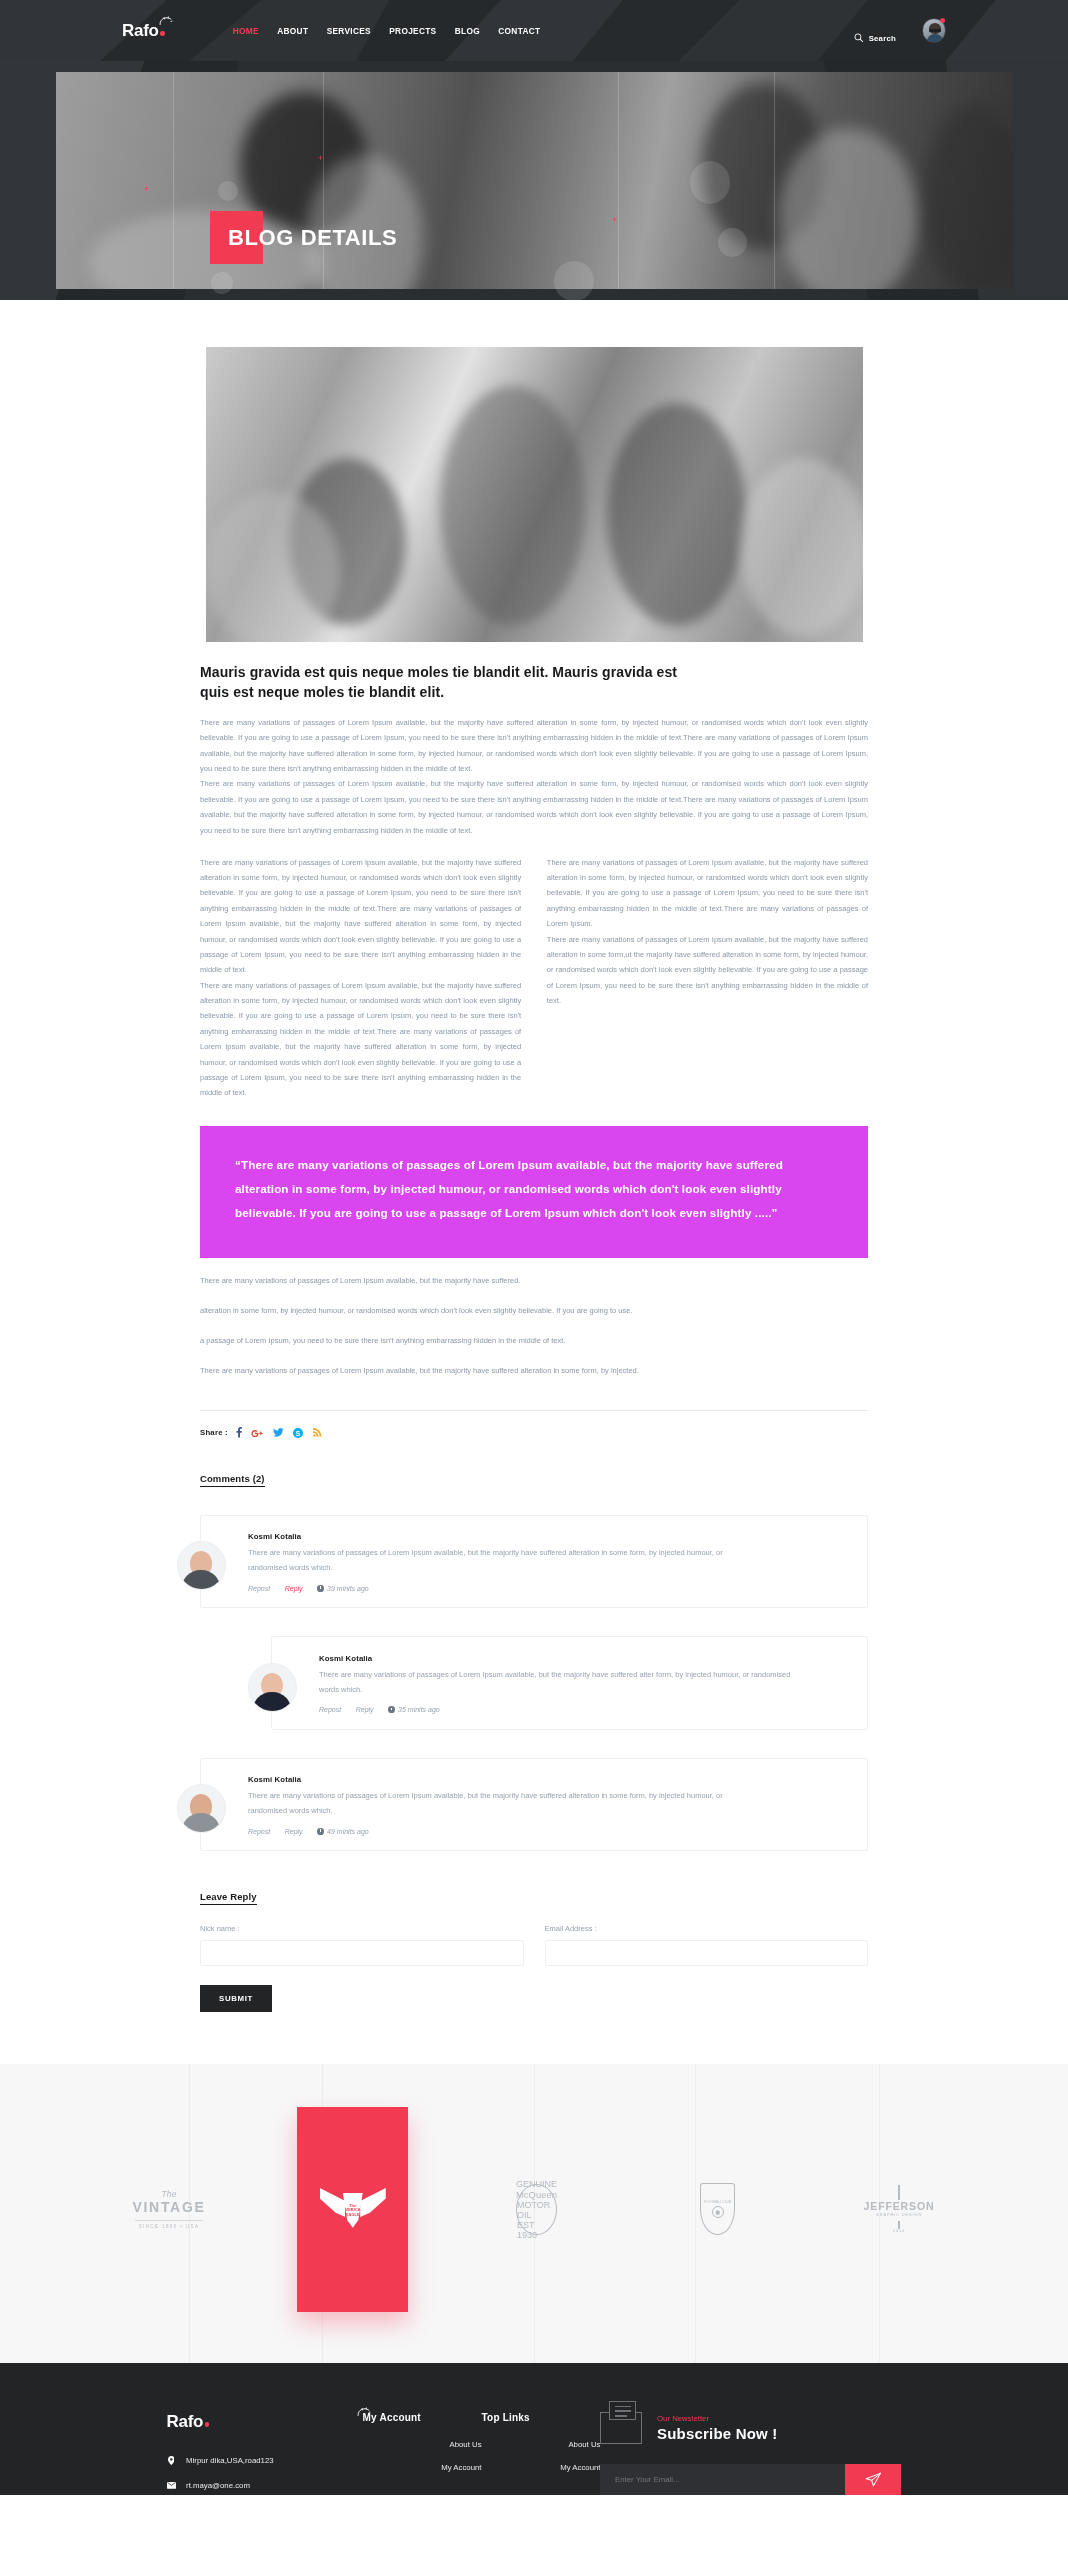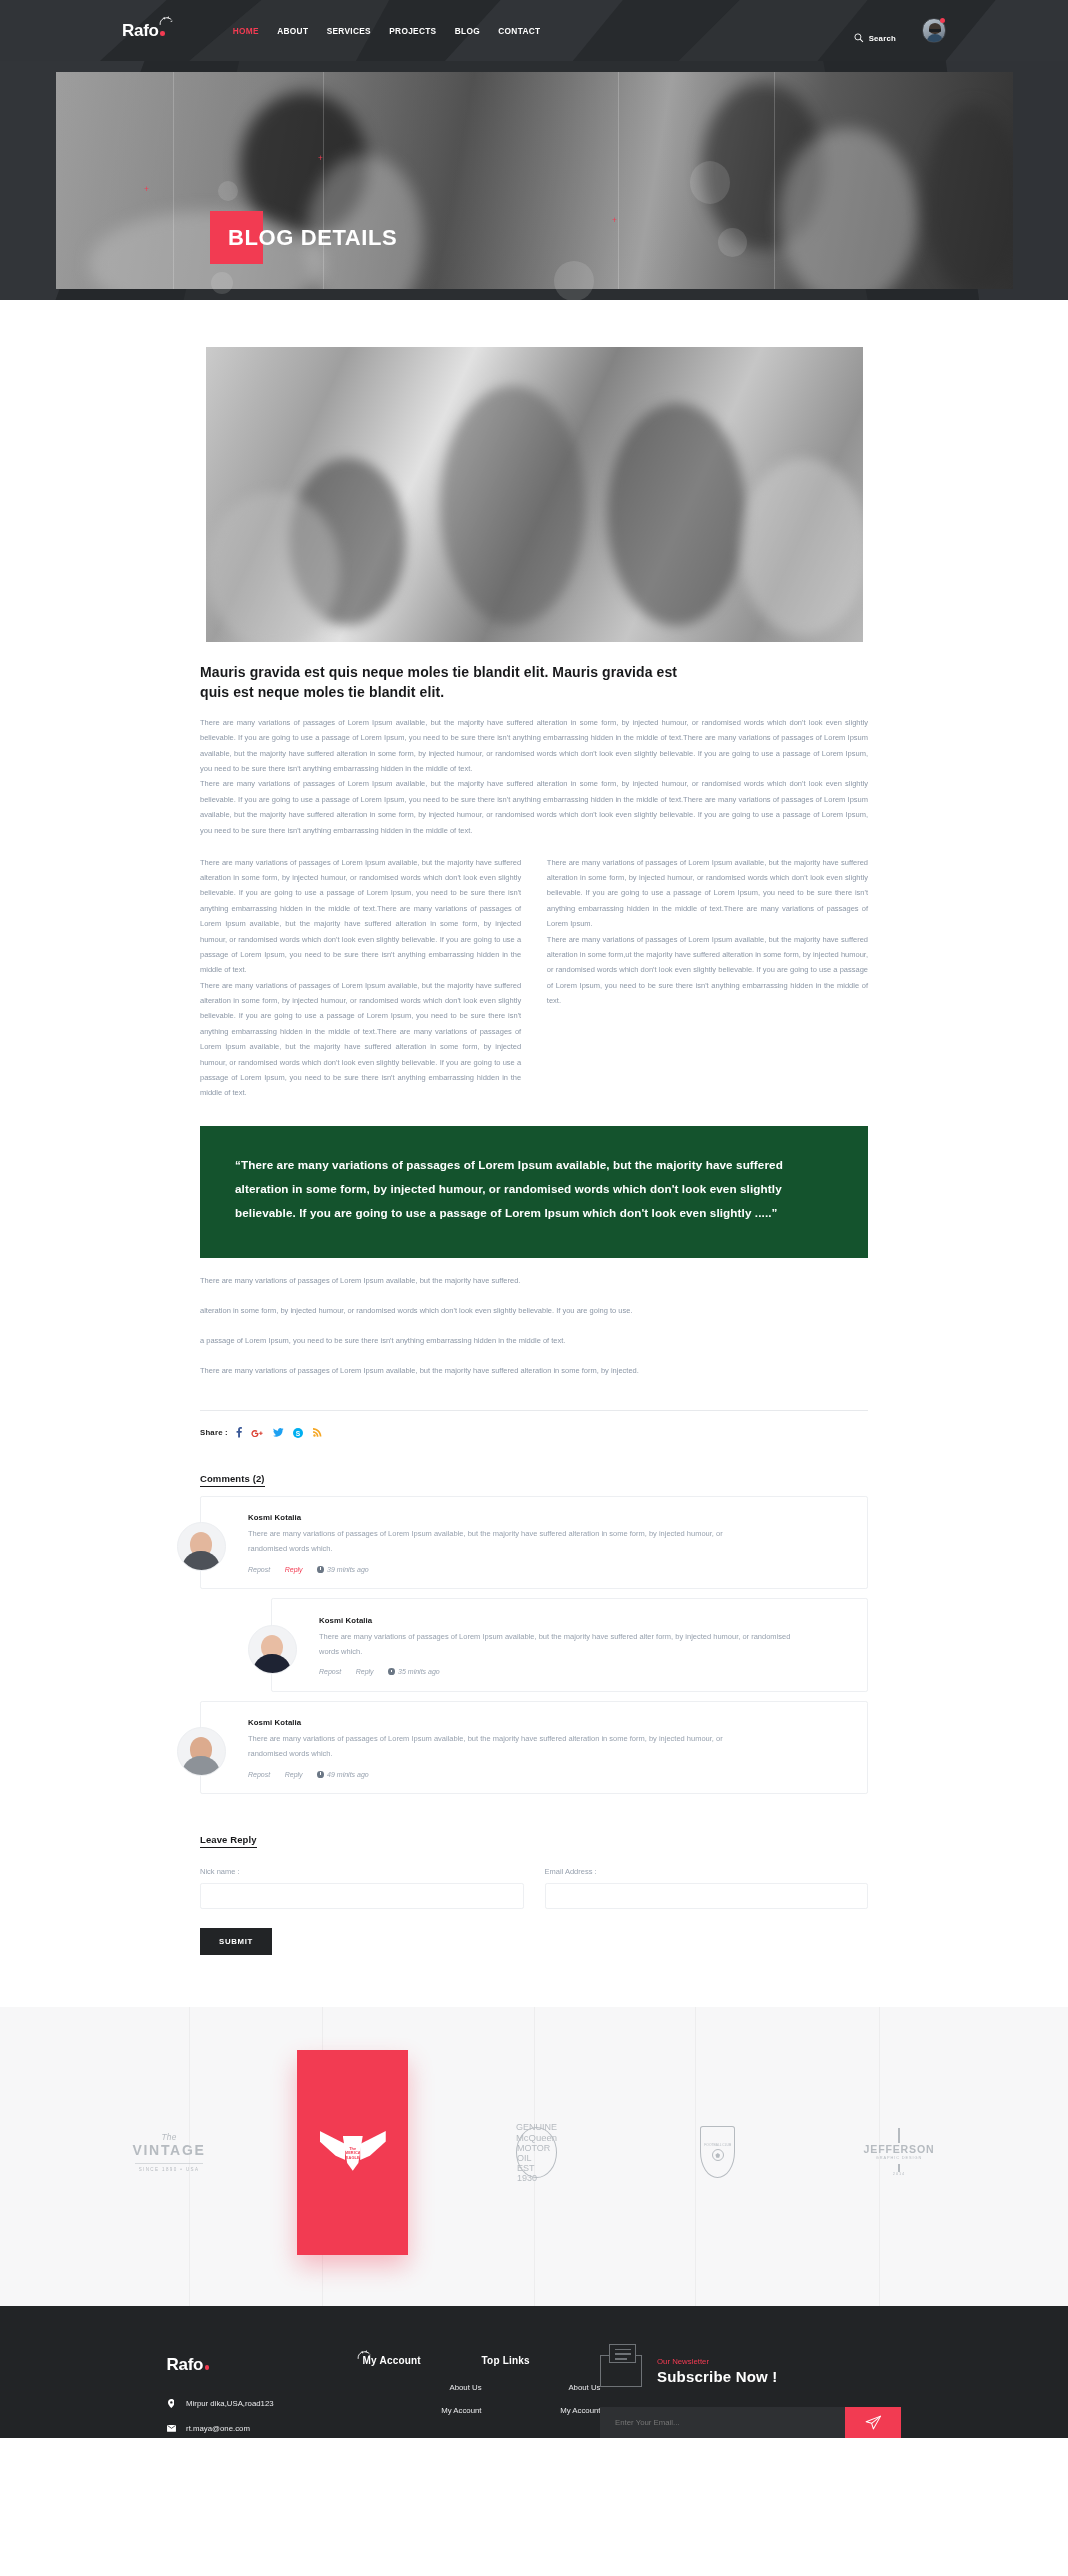--- a/index.html
+++ b/index.html
@@ -116,21 +116,21 @@
   }
   .post-body p.tight{ margin-top:0; }
   .two-col{ display:flex; gap:25.6px; margin-top:16.7px; }
   .two-col .col{ flex:1; }
   .two-col .col p{
     font-size:7.5px; line-height:2.05; color:#8d98a7; margin:0; text-align:justify;
   }
   .two-col .col p + p{ margin-top:0; }
 
   .quote-block{
-    background:#14532d; color:#fff; margin:25.6px 0 0; padding:27px 35px 33px;
+    background:#d946ef; color:#fff; margin:25.6px 0 0; padding:27px 35px 33px;
     font-size:11.7px; line-height:2.05; font-weight:bold; letter-spacing:0.1px;
   }
   .after-quote p{
     font-size:7.5px; line-height:2.1; color:#8d98a7; margin-top:14.5px;
   }
   .divider{ height:0.6px; background:#e7e9ec; margin:31px 0 0; }
 
   .share-row{ display:flex; align-items:center; gap:7.8px; padding:16.7px 0 0; }
   .share-label{ font-size:7.8px; font-weight:bold; color:#222; letter-spacing:0.2px; }
   .share-icons{ display:flex; align-items:center; gap:9.5px; }
@@ -141,21 +141,21 @@
   .si-sk{ color:#00aff0; }
   .si-rss{ color:#f5a623; }
 
   .comments-title, .reply-title{
     display:inline-block; font-size:9.5px; font-weight:bold; color:#18191b;
     border-bottom:1.1px solid #18191b; padding-bottom:1.7px; letter-spacing:0.1px;
   }
   .comments-sec{ margin-top:35px; }
   .comment{
     position:relative; border:0.6px solid #edeff2; border-radius:2.2px;
-    background:#fff; margin-top:9px; padding:16.7px 19px 15.6px 47px;
+    background:#fff; margin-top:28px; padding:16.7px 19px 15.6px 47px;
   }
   .comment.indent{ margin-left:71px; }
   .comment .cav{
     position:absolute; left:-24.5px; top:25.6px; width:49px; height:49px; border-radius:50%;
     overflow:hidden; background:#f2f3f5; border:0.6px solid #eceef1;
   }
   .comment .cav .head{
     position:absolute; left:50%; transform:translateX(-50%); top:9px;
     width:22px; height:24.5px; border-radius:50% 50% 46% 46%;
   }

